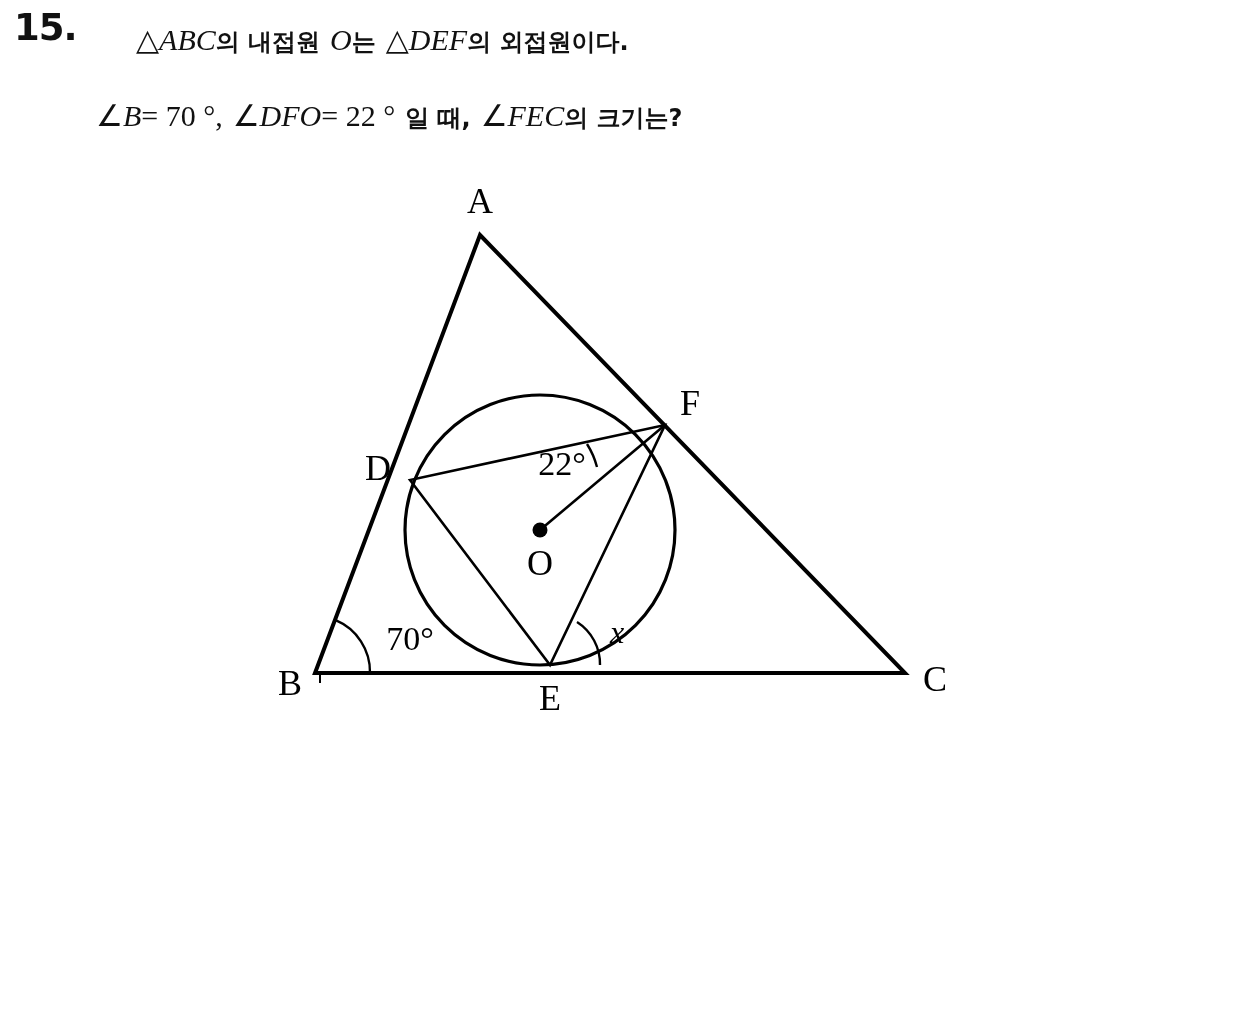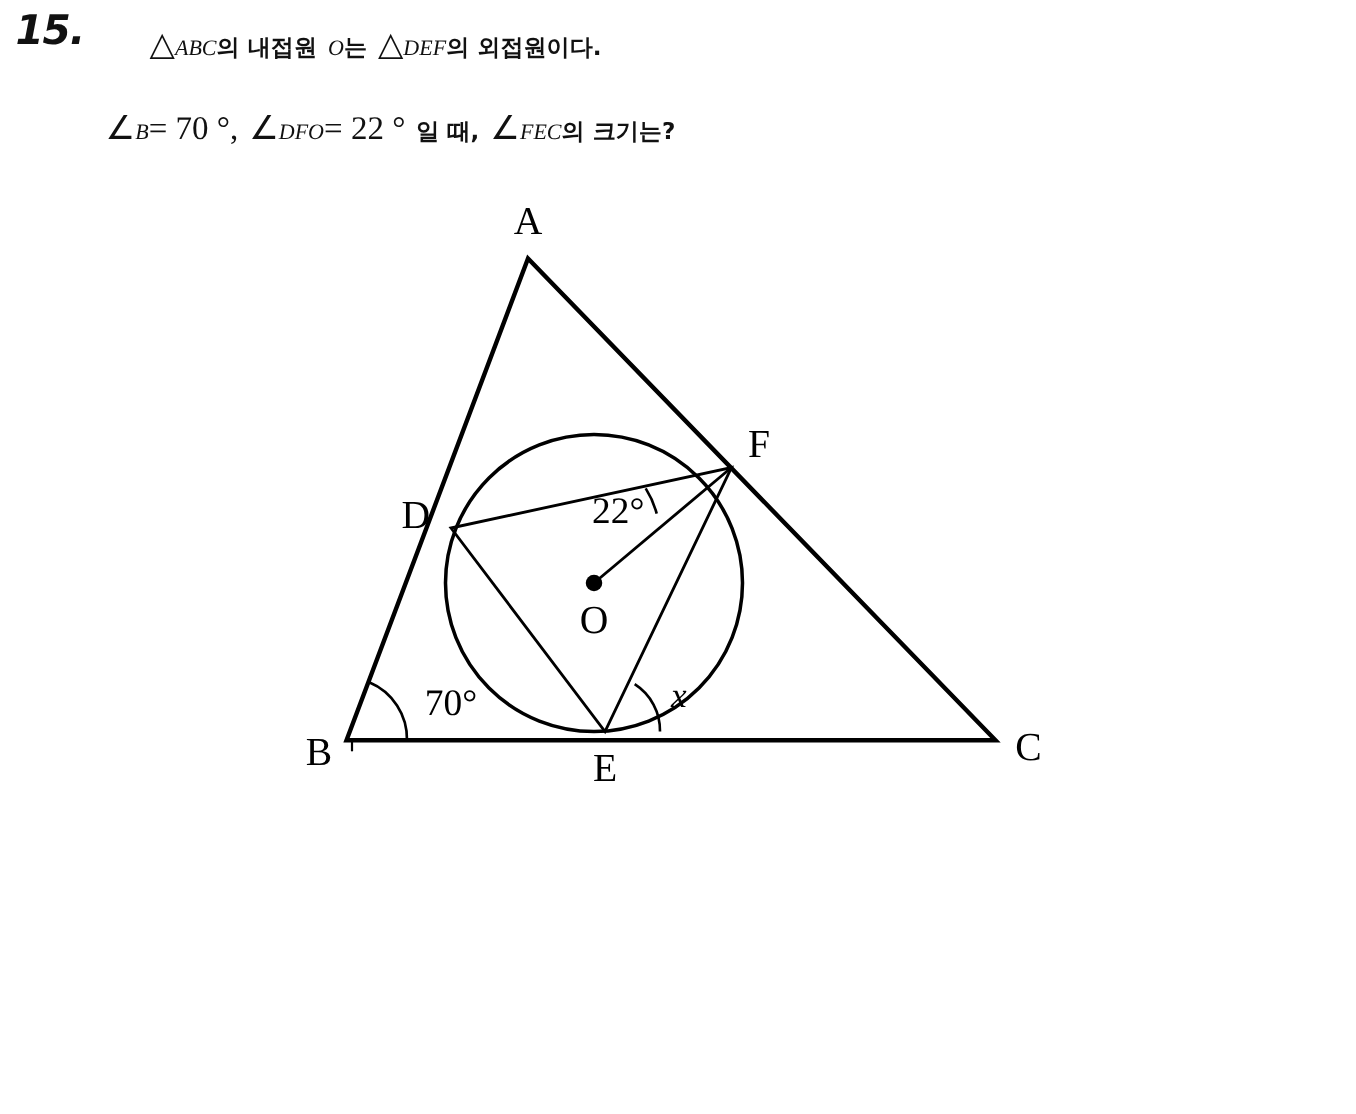--- a/index.html
+++ b/index.html
@@ -29,45 +29,44 @@
     width: 1233px;
   }
   .qnum {
     position: absolute;
     left: 14px;
     top: 6px;
     font-family: "DejaVu Sans", sans-serif;
     font-weight: bold;
     font-size: 37px;
     letter-spacing: -1px;
-    font-style: italic;
   }
   .qline1 {
     position: absolute;
     left: 136px;
     top: 22px;
     font-size: 30px;
     white-space: nowrap;
   }
   .qline2 {
     position: absolute;
     left: 96px;
     top: 98px;
     font-size: 30px;
     white-space: nowrap;
   }
   .kor {
     font-family: "DejaVu Sans", sans-serif;
     font-weight: bold;
-    font-size: 21px;
+    font-size: 24px;
   }
   .math {
     font-family: "Liberation Serif", serif;
     font-style: italic;
-    font-size: 20px;
+    font-size: 30px;
   }
   .mathup {
     font-family: "Liberation Serif", serif;
     font-style: normal;
     font-size: 30px;
   }
   .sp { display: inline-block; width: 10px; }
 
   
   .figure {

